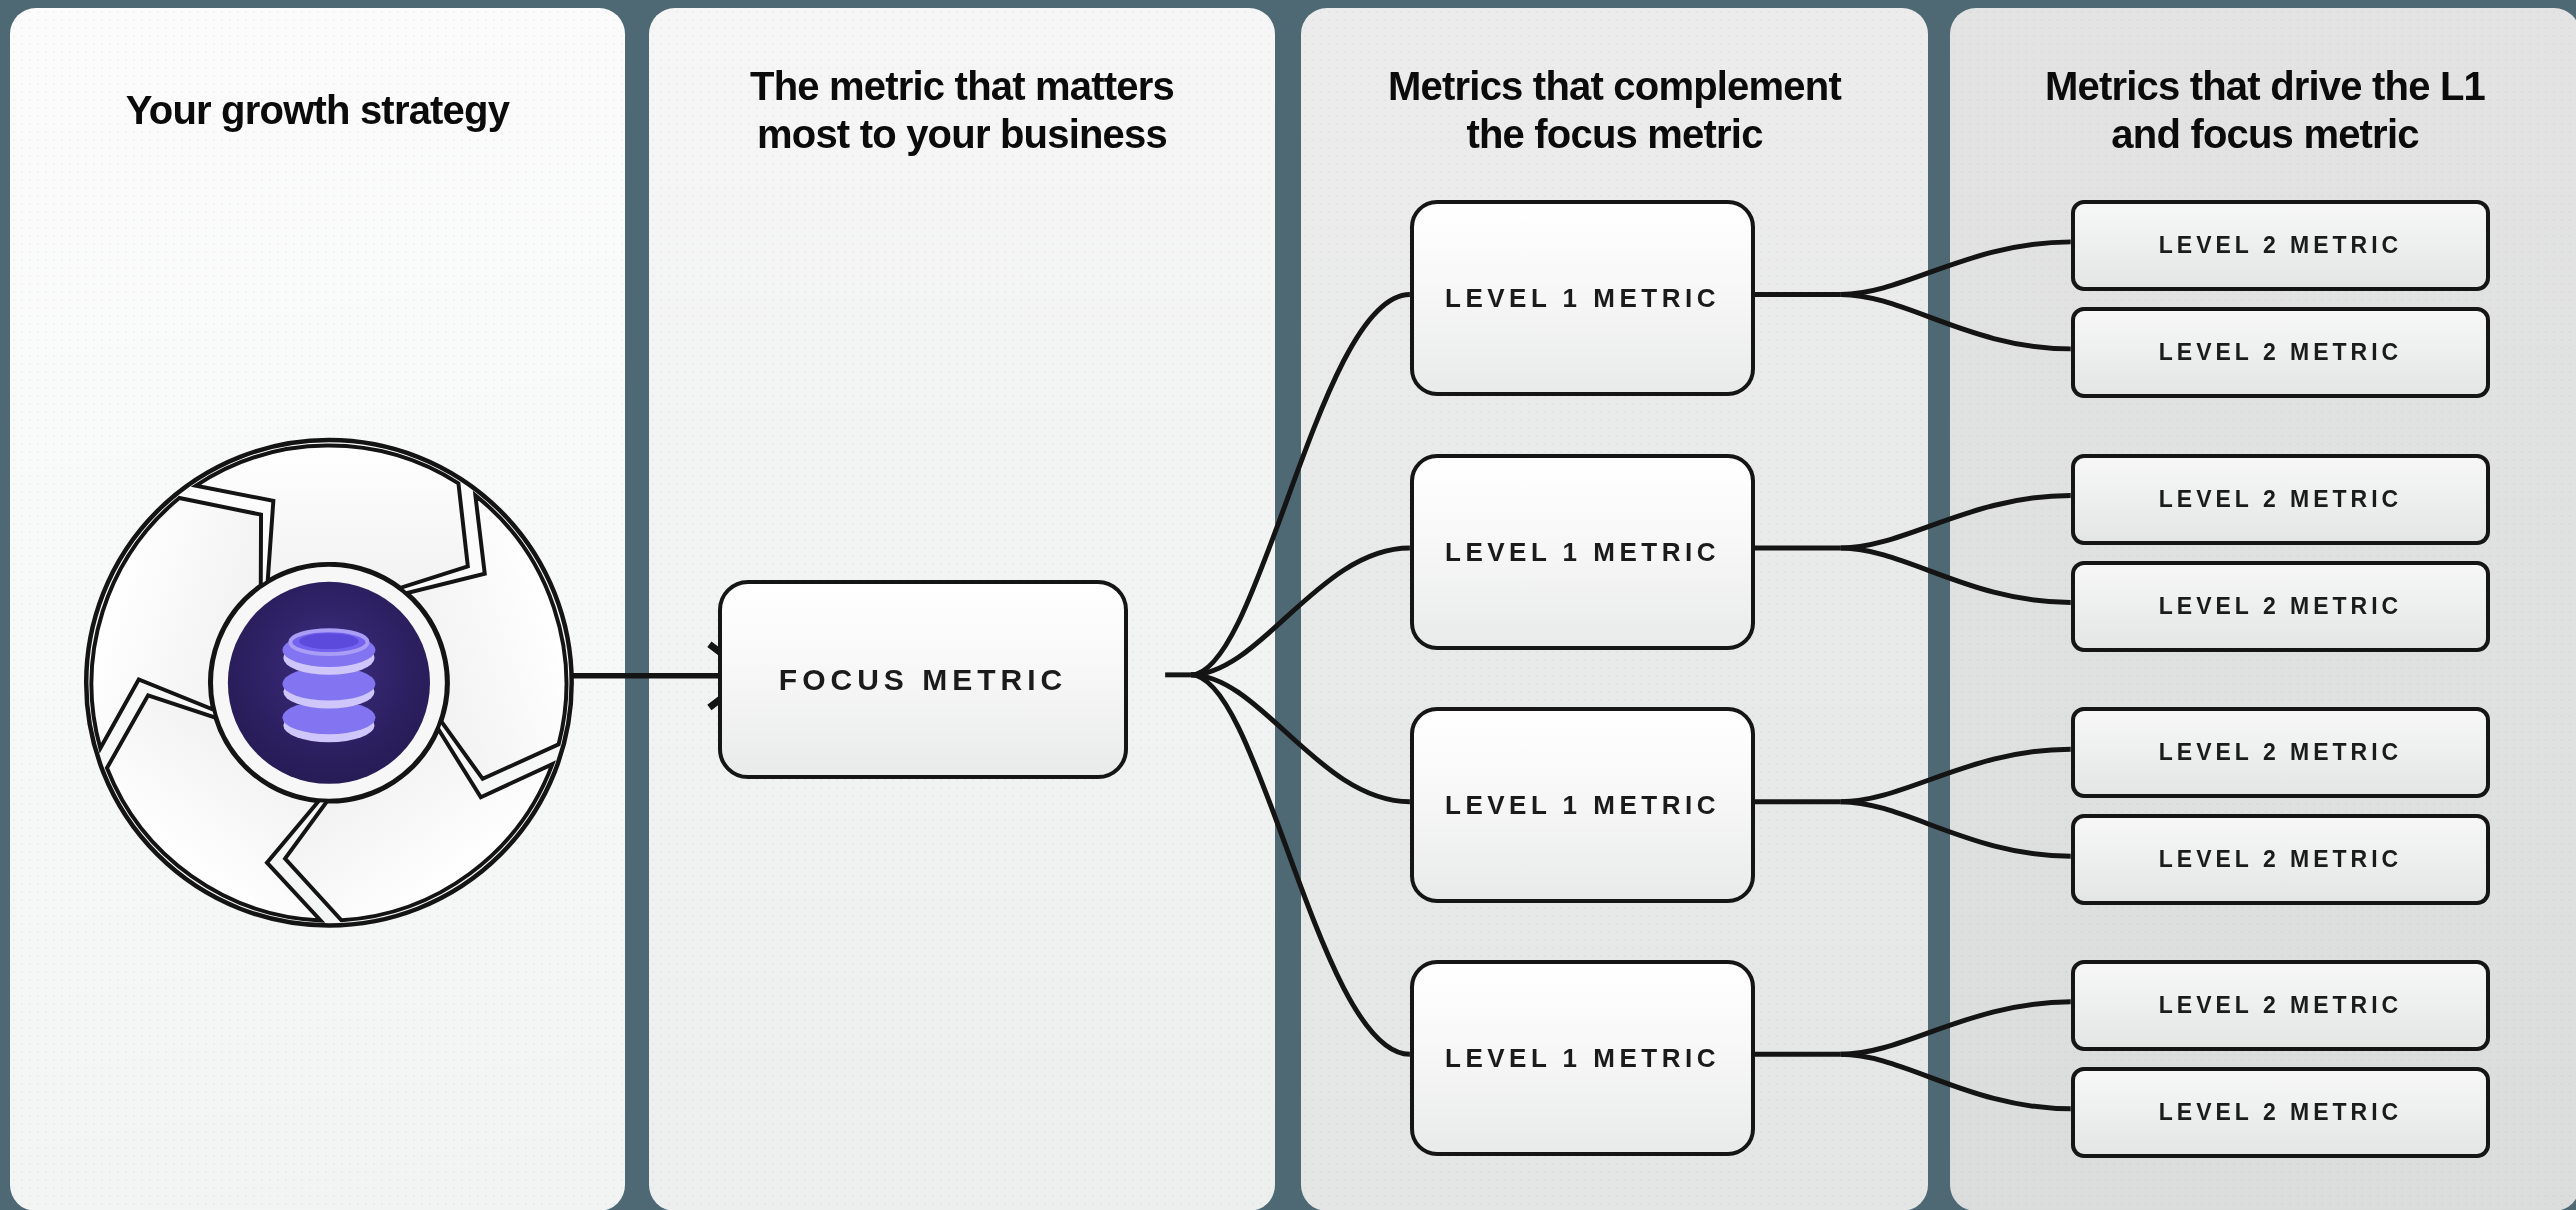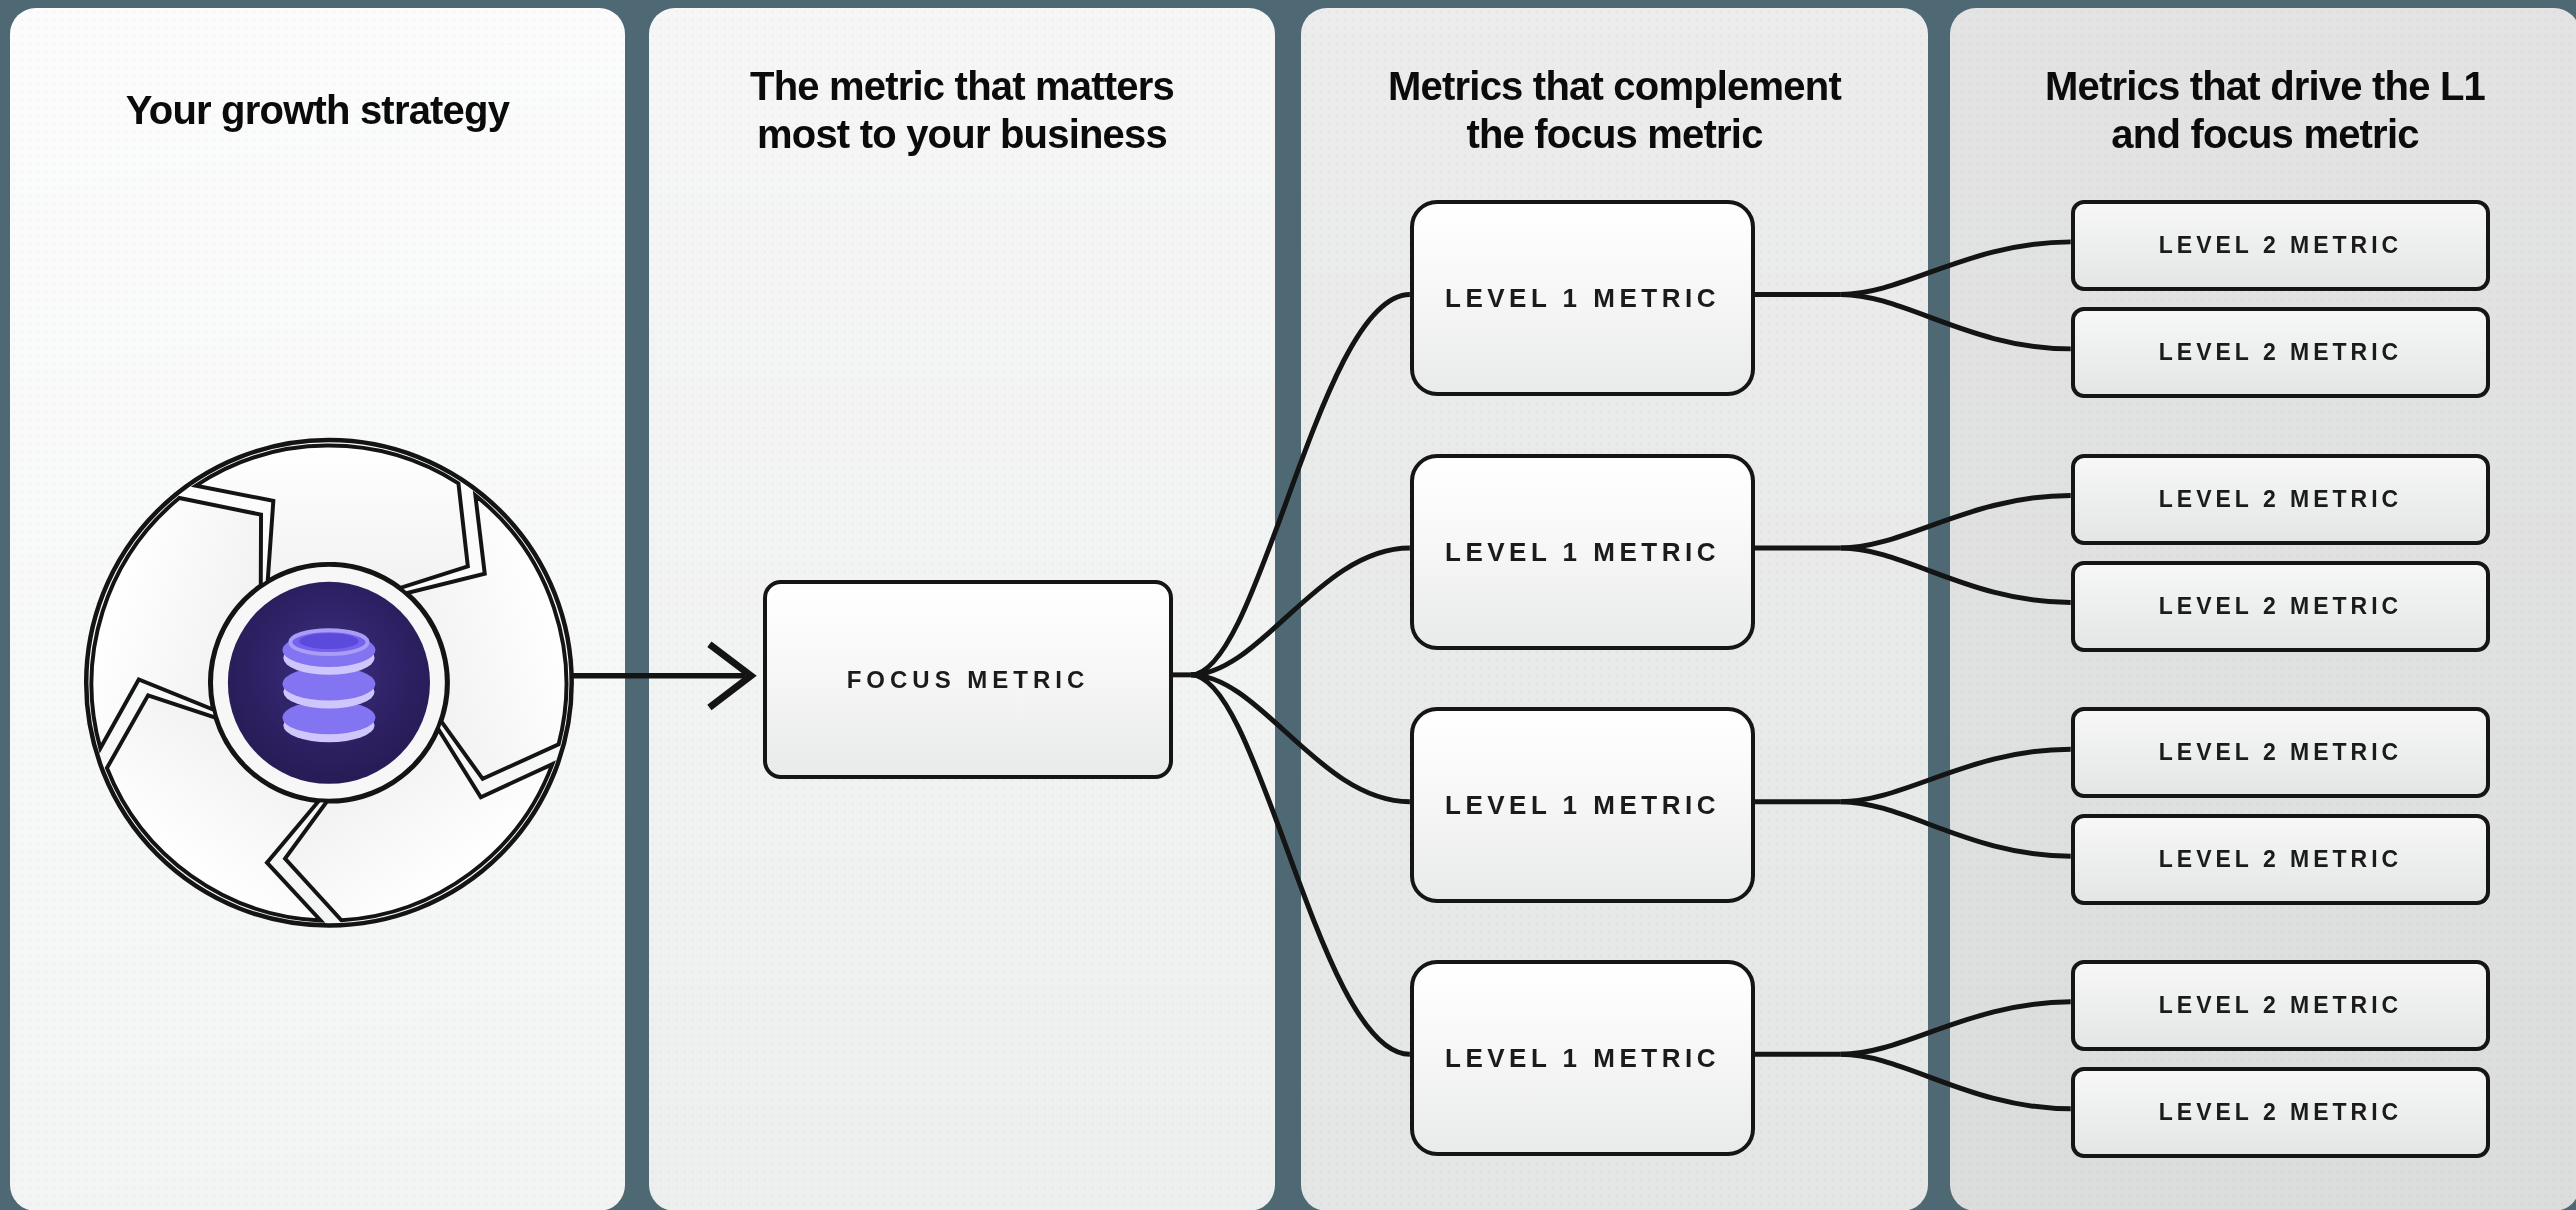--- a/index.html
+++ b/index.html
@@ -33,21 +33,21 @@
   
   #wires{position:absolute;left:0;top:0;z-index:2;pointer-events:none;}
 
   
   .mbox{
     position:absolute;z-index:3;
     display:flex;align-items:center;justify-content:center;
     border:4px solid #151515;color:#1b1b1b;font-weight:700;white-space:nowrap;
     background:linear-gradient(180deg,#ffffff 0%,#f8f8f8 42%,#e9eaea 100%);
   }
-  .focus{left:763px;top:580px;width:402px;height:191px;border-radius:18px;font-size:24px;letter-spacing:5px;}
+  .focus{left:718px;top:580px;width:402px;height:191px;border-radius:30px;font-size:30px;letter-spacing:5px;}
   .l1{left:1410px;width:337px;height:188px;border-radius:27px;font-size:26px;letter-spacing:4.5px;}
   .l1.r0{top:200px}.l1.r1{top:454px}.l1.r2{top:707px}.l1.r3{top:960px}
   .l2{left:2071px;width:411px;height:83px;border-radius:13px;font-size:23px;letter-spacing:4px;
       background:linear-gradient(180deg,#f7f7f7 0%,#eeefef 45%,#e4e5e5 100%);}
   .l2.r0{top:200px}.l2.r1{top:307px}.l2.r2{top:454px}.l2.r3{top:561px}
   .l2.r4{top:707px}.l2.r5{top:814px}.l2.r6{top:960px}.l2.r7{top:1067px}
 </style>
 </head>
 <body>
 

